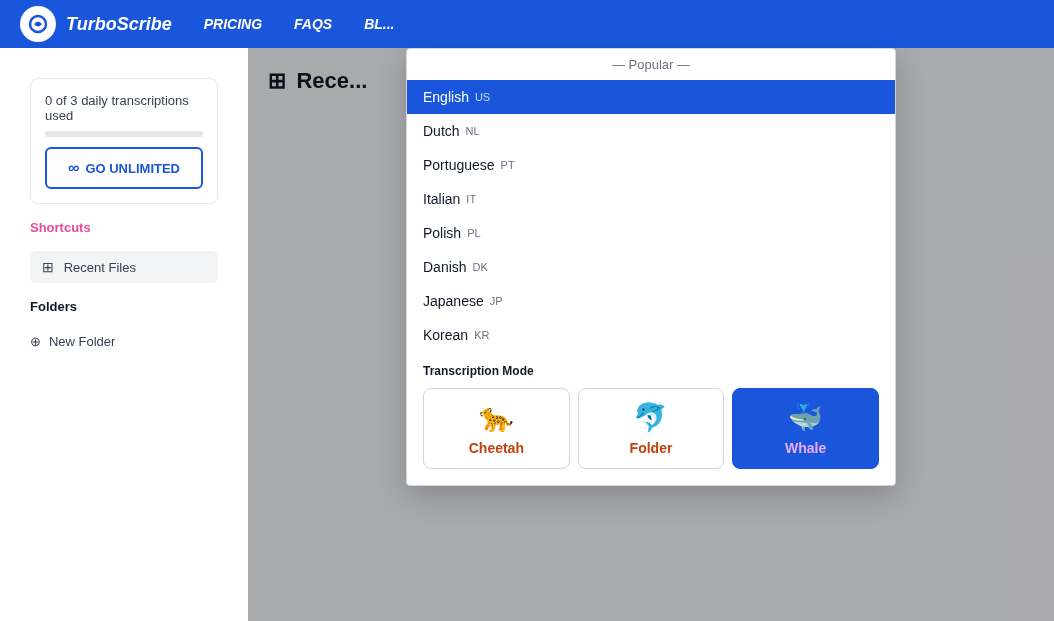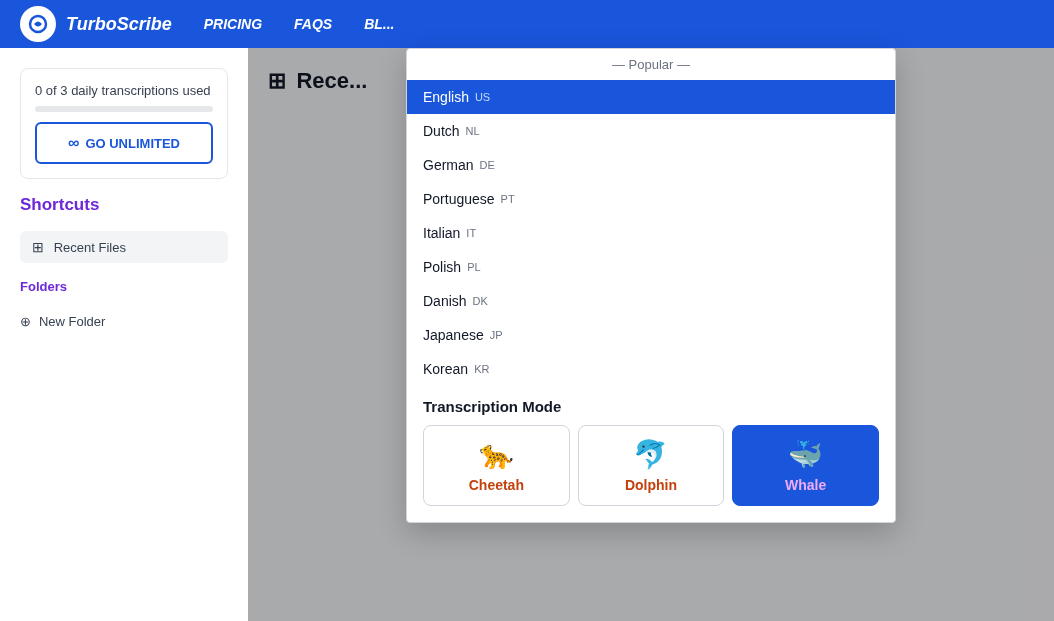--- a/index.html
+++ b/index.html
@@ -31,21 +31,21 @@
     
     .main-layout {
       display: flex;
       height: calc(621px - 48px);
     }
 
     
     .sidebar {
       width: 248px;
       background: white;
-      padding: 20px;
+      padding: 30px;
       display: flex;
       flex-direction: column;
       gap: 16px;
       flex-shrink: 0;
     }
     .usage-card {
       background: white;
       border: 1px solid #e5e7eb;
       border-radius: 8px;
       padding: 14px;
@@ -59,31 +59,31 @@
       background: white;
       border: 2px solid #1a56db;
       border-radius: 6px;
       color: #1a56db;
       font-size: 13px;
       font-weight: 700;
       cursor: pointer;
       display: flex; align-items: center; justify-content: center; gap: 6px;
     }
     .go-unlimited-btn .infinity { font-size: 16px; }
-    .shortcuts-label { font-size: 17px; font-weight: 700; color: #6d28d9; }
+    .shortcuts-label { font-size: 13px; font-weight: 700; color: #ec4899; }
     .sidebar-btn {
       display: flex; align-items: center; gap: 10px;
       padding: 8px 12px;
       border-radius: 6px;
       background: #f3f4f6;
       cursor: pointer;
       font-size: 13px; color: #374151; font-weight: 500;
     }
     .sidebar-btn .icon { font-size: 14px; }
-    .folders-label { font-size: 13px; font-weight: 700; color: #6d28d9; }
+    .folders-label { font-size: 13px; font-weight: 700; color: #0f172a; }
     .new-folder-btn {
       display: flex; align-items: center; gap: 8px;
       cursor: pointer; font-size: 13px; color: #374151;
       padding: 4px 0;
     }
 
     
     .content {
       flex: 1;
       background: #f3f4f6;
@@ -160,21 +160,21 @@
       border-radius: 6px;
       background: #f0f4ff;
       font-size: 15px; color: #111827;
       display: flex; align-items: center; justify-content: space-between;
       cursor: pointer;
     }
     .select-box .chevron { color: #6b7280; font-size: 14px; }
 
     
     .mode-section { padding: 12px 16px 16px; }
-    .mode-label { font-size: 15px; font-weight: 600; color: #111827; margin-bottom: 10px; }
+    .mode-label { font-size: 12px; font-weight: 600; color: #111827; margin-bottom: 10px; }
     .mode-options { display: flex; gap: 8px; }
     .mode-card {
       flex: 1;
       border: 1px solid #d1d5db;
       border-radius: 8px;
       padding: 12px 8px;
       text-align: center;
       cursor: pointer;
       background: white;
     }
@@ -242,42 +242,41 @@
 
     <div class="overlay">
 
       <div class="dropdown-popup">
 
         <div class="dropdown-list" id="lang-list">
 
         <div class="dropdown-section-label">— Popular —</div>
             <div class="dropdown-item selected">English <span class="lang-code">us</span></div>
             <div class="dropdown-item">Dutch <span class="lang-code">nl</span></div>
-            <div class="dropdown-item">German <span class="lang-code">de</span></div>
             <div class="dropdown-item">Portuguese <span class="lang-code">pt</span></div>
             <div class="dropdown-item">Italian <span class="lang-code">it</span></div>
             <div class="dropdown-item">Polish <span class="lang-code">pl</span></div>
             <div class="dropdown-item">Danish <span class="lang-code">dk</span></div>
             <div class="dropdown-item">Japanese <span class="lang-code">jp</span></div>
             <div class="dropdown-item">Korean <span class="lang-code">kr</span></div>
           </div>
 
 
         <div class="mode-section">
           <div class="mode-label">Transcription Mode</div>
           <div class="mode-options" id="mode-options">
 
           <div class="mode-card">
     <div class="animal-emoji">🐆</div>
     <span class="animal-name">Cheetah</span>
 
   </div>
               <div class="mode-card">
     <div class="animal-emoji">🐬</div>
-    <span class="animal-name">Dolphin</span>
+    <span class="animal-name">Folder</span>
 
   </div>
               <div class="mode-card active">
     <div class="animal-emoji">🐳</div>
     <span class="animal-name">Whale</span>
 
   </div>
             </div>
         </div>
       </div>

